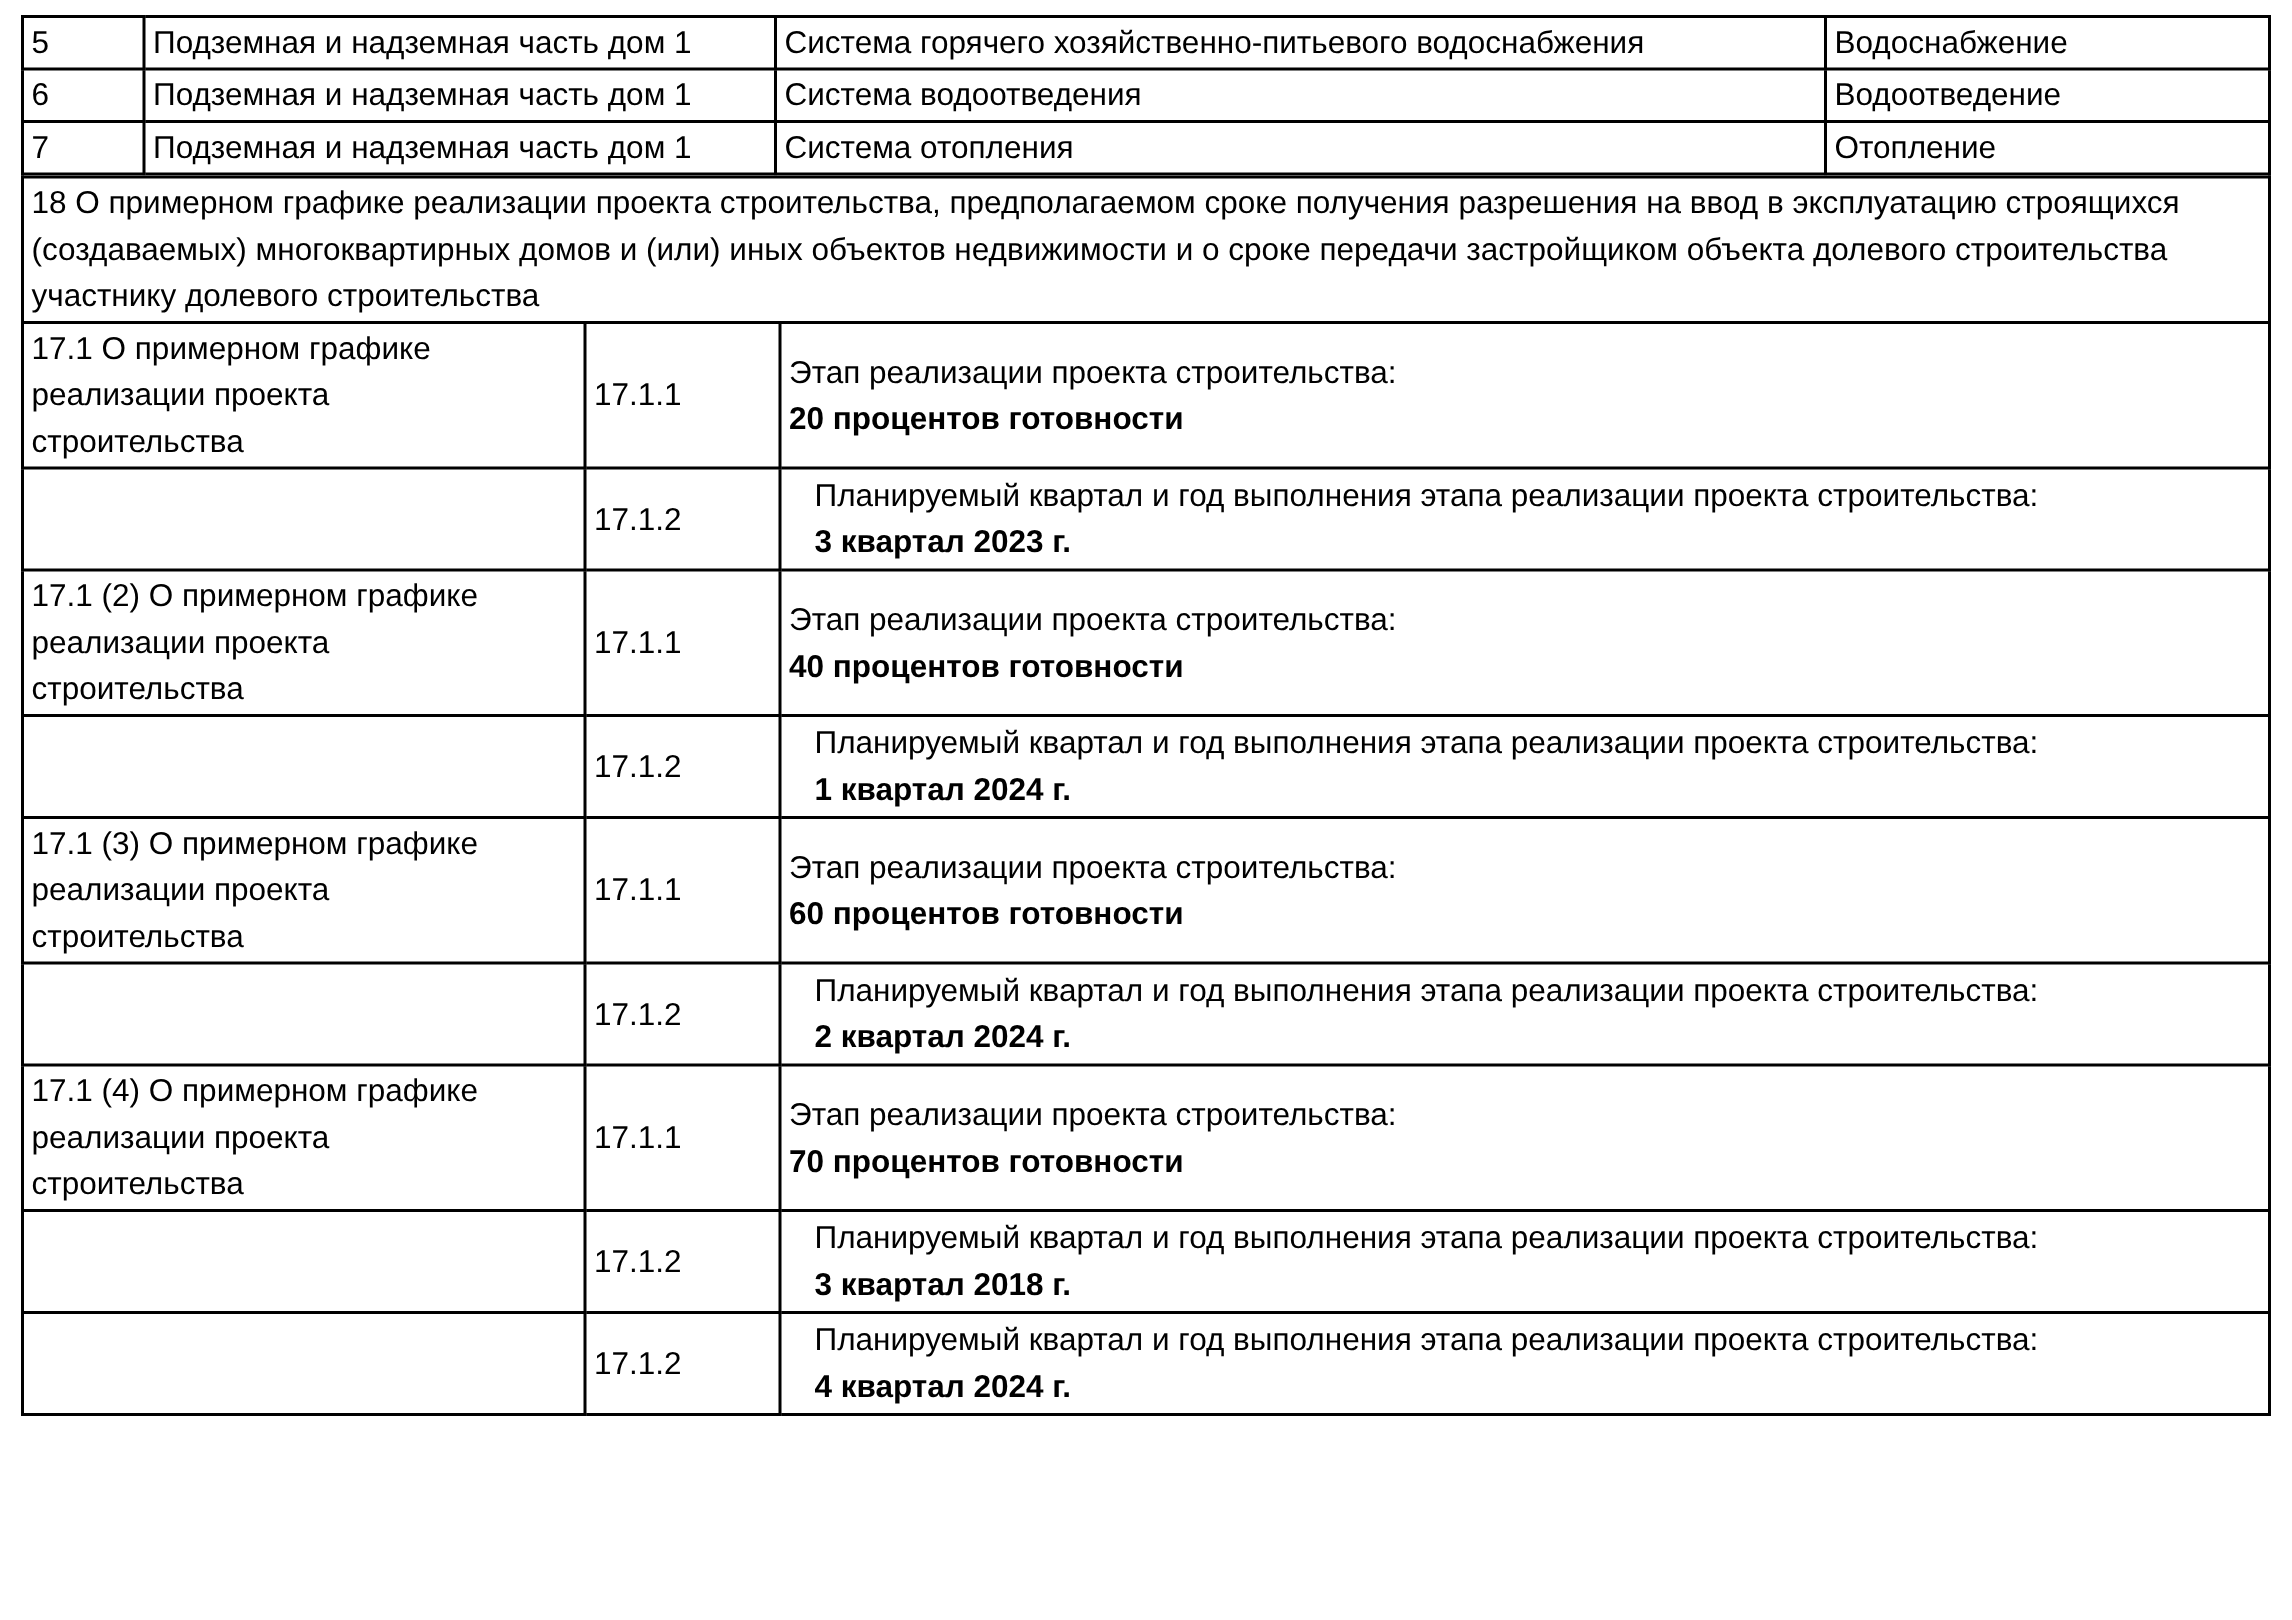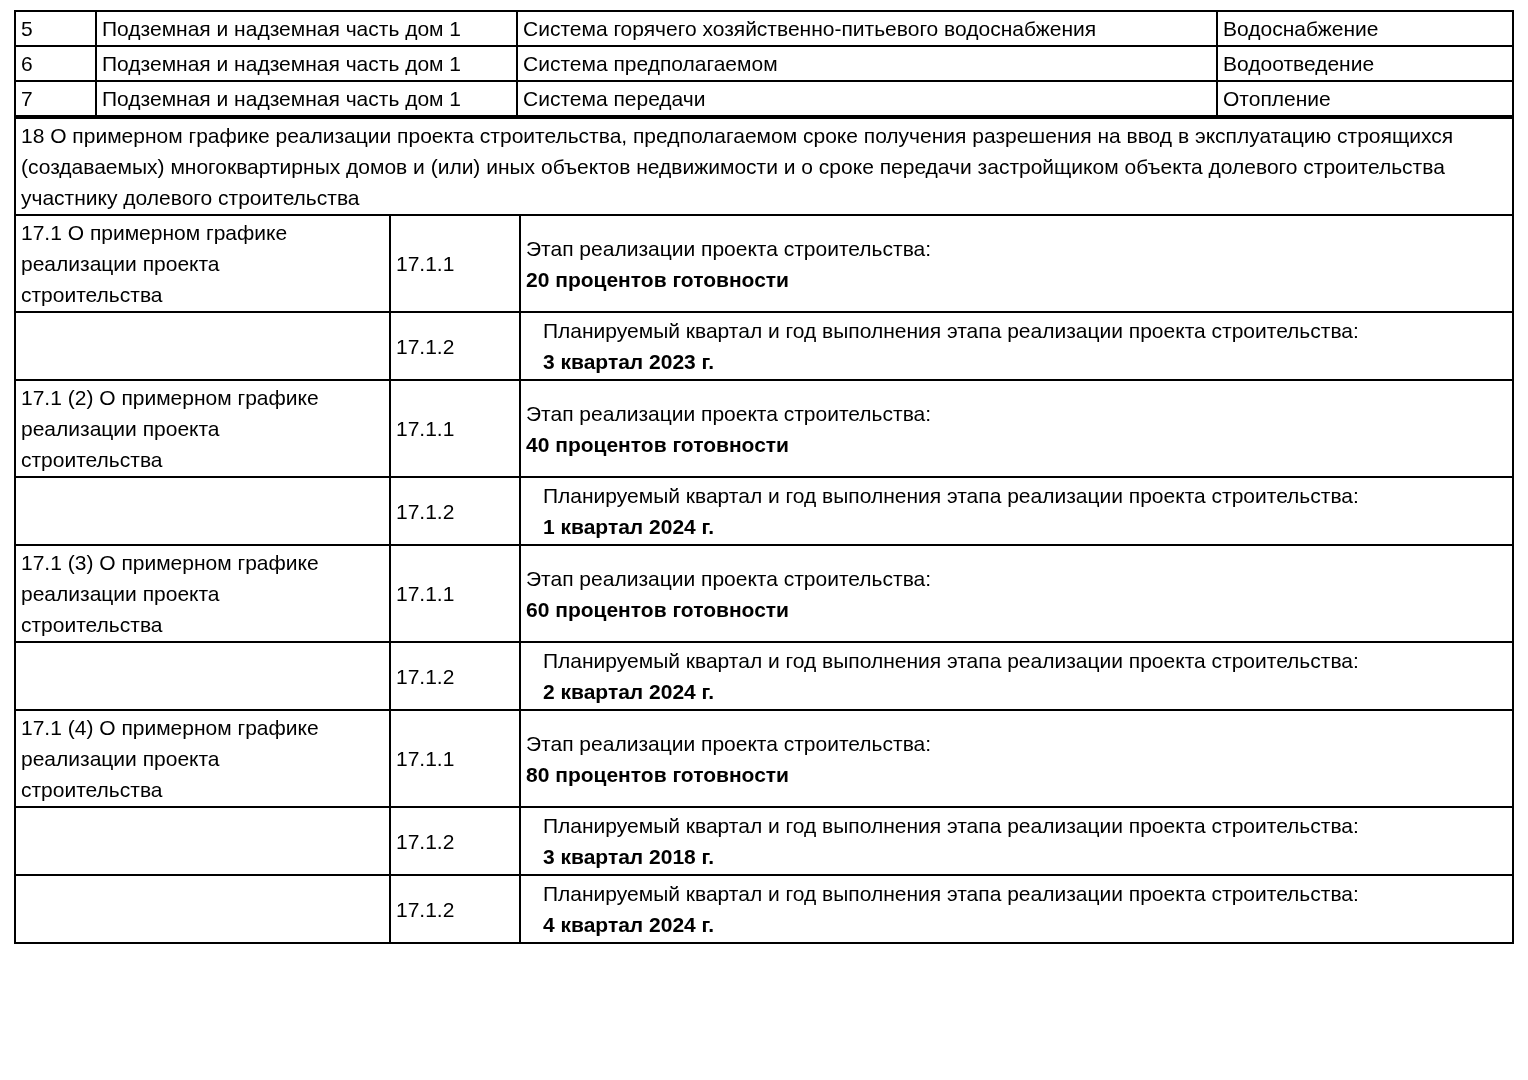--- a/index.html
+++ b/index.html
@@ -68,27 +68,27 @@
     <tbody>
       <tr class="r-top">
         <td>5</td>
         <td>Подземная и надземная часть дом 1</td>
         <td>Система горячего хозяйственно-питьевого водоснабжения</td>
         <td>Водоснабжение</td>
       </tr>
       <tr class="r-top">
         <td>6</td>
         <td>Подземная и надземная часть дом 1</td>
-        <td>Система предполагаемом</td>
+        <td>Система водоотведения</td>
         <td>Водоотведение</td>
       </tr>
       <tr class="r-top">
         <td>7</td>
         <td>Подземная и надземная часть дом 1</td>
-        <td>Система передачи</td>
+        <td>Система отопления</td>
         <td>Отопление</td>
       </tr>
     </tbody>
   </table>
 
   <table class="doc-table">
     <colgroup>
       <col style="width:375px">
       <col style="width:130px">
       <col style="width:993px">
@@ -157,21 +157,21 @@
         </td>
       </tr>
 
       <tr class="r-a">
         <td class="group-label-cell">
           <div class="label-w">17.1 (4) О примерном графике реализации проекта строительства</div>
         </td>
         <td>17.1.1</td>
         <td class="content-cell">
           <div class="line">Этап реализации проекта строительства:</div>
-          <div class="line b">80 процентов готовности</div>
+          <div class="line b">70 процентов готовности</div>
         </td>
       </tr>
       <tr class="r-b">
         <td></td>
         <td>17.1.2</td>
         <td class="content-cell">
           <div class="line">Планируемый квартал и год выполнения этапа реализации проекта строительства:</div>
           <div class="line b">3 квартал 2018 г.</div>
         </td>
       </tr>

